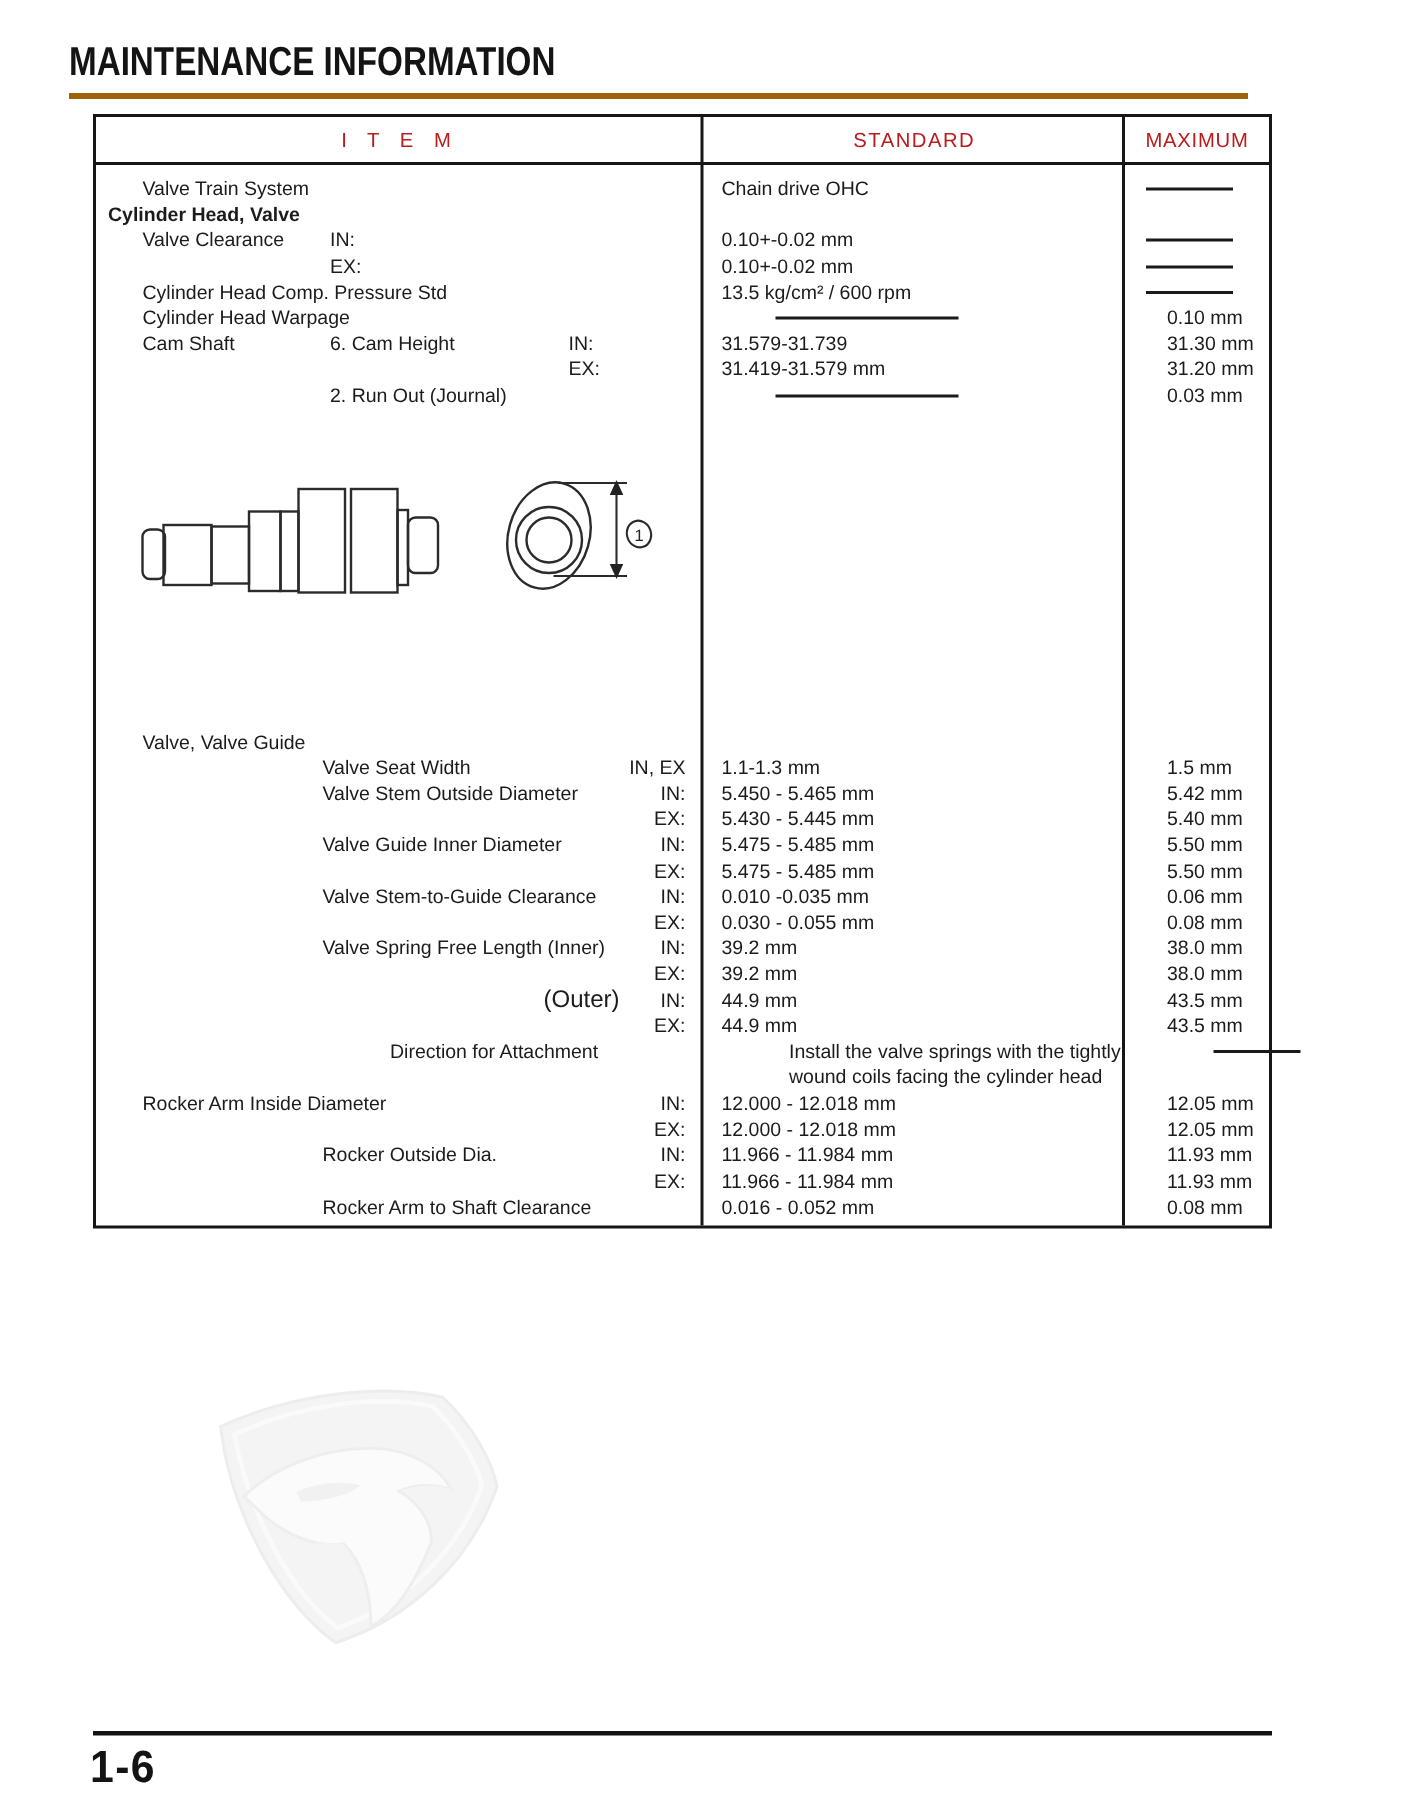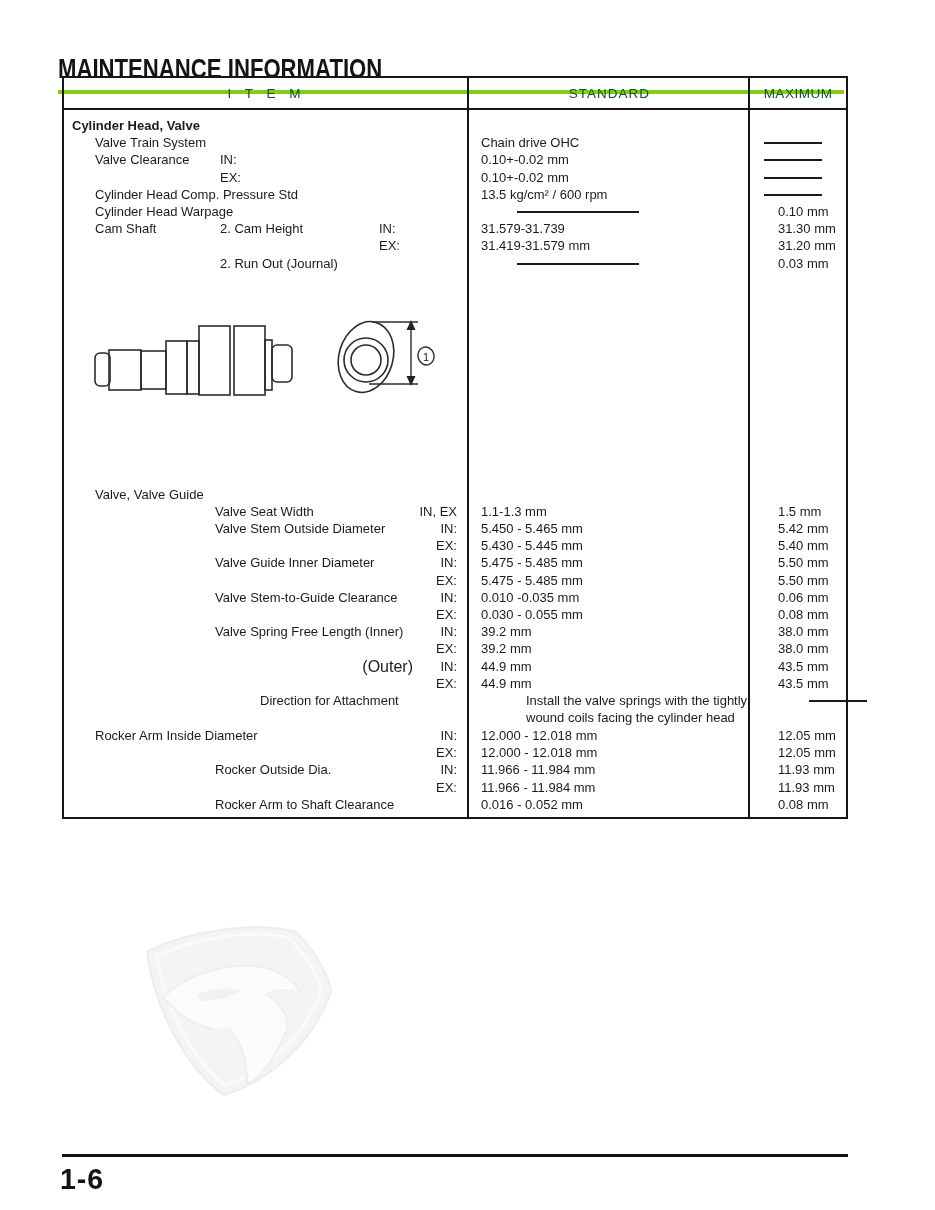--- a/index.html
+++ b/index.html
@@ -1,32 +1,32 @@
 <!DOCTYPE html>
 <html><head>
 <meta charset="utf-8">
 <style>
   html,body{margin:0;padding:0;background:#ffffff;}
   .page{
     position:relative;width:935px;height:1210px;background:#fff;
     font-family:"Liberation Sans",sans-serif;color:#1b1b1b;overflow:hidden;
   }
   
-  .title-wrap{position:absolute;left:58px;top:26px;width:786px;
-    border-bottom:4px solid #84cc16;padding-bottom:5px;margin-top:28px;}
+  .title-wrap{position:absolute;left:46px;top:26px;width:786px;
+    border-bottom:4px solid #a16207;padding-bottom:5px;}
   .doc-title{font-size:27px;font-weight:700;letter-spacing:0px;white-space:nowrap;
     display:inline-block;transform:scaleX(.82);transform-origin:0 50%;color:#141414;}
   
   .spec-table{position:absolute;left:62px;top:76px;width:786px;
     border:2px solid #161616;box-sizing:border-box;background:transparent;}
   .vline{position:absolute;top:0;bottom:0;width:2px;background:#161616;z-index:3;}
   .vline.v1{left:403px;}
   .vline.v2{left:684px;}
   .thead{display:flex;height:30px;align-items:center;border-bottom:2px solid #161616;
-    font-size:13.5px;color:#14532d;}
+    font-size:13.5px;color:#b91c1c;}
   .th-item{width:405px;text-align:center;letter-spacing:5px;}
   .th-std{width:281px;text-align:center;letter-spacing:1px;}
   .th-max{flex:1;text-align:center;letter-spacing:.5px;}
   .tbody{padding-top:7px;font-size:13px;padding-bottom:4px;}
   .trow{display:flex;height:17.2px;line-height:17.2px;position:relative;}
   .trow.tall{height:35px;margin-left:45px;}
   .item-cell{width:405px;position:relative;}
   .c1{position:absolute;white-space:nowrap;}
   .c1.ind0{left:8px;}
   .c1.ind1{left:31px;}
@@ -68,36 +68,36 @@
     <div class="thead">
       <div class="th-item">I T E M</div>
       <div class="th-std">STANDARD</div>
       <div class="th-max">MAXIMUM</div>
     </div>
 
     <div class="tbody">
       <div id="rows-top">
           <div class="trow">
             <div class="item-cell">
+              <span class="c1 ind1">Valve Train System</span>
+            </div>
+            <div class="std-cell"><span class="stdv">Chain drive OHC</span></div>
+            <div class="max-cell">
+              <span class="dash"></span>
+            </div>
+          </div>
+          <div class="trow">
+            <div class="item-cell">
               <span class="c1 ind0 b">Cylinder Head, Valve</span>
             </div>
             <div class="std-cell"></div>
             <div class="max-cell"></div>
           </div>
           <div class="trow">
             <div class="item-cell">
-              <span class="c1 ind1">Valve Train System</span>
-            </div>
-            <div class="std-cell"><span class="stdv">Chain drive OHC</span></div>
-            <div class="max-cell">
-              <span class="dash"></span>
-            </div>
-          </div>
-          <div class="trow">
-            <div class="item-cell">
               <span class="c1 ind1">Valve Clearance</span>
               <span class="c2">IN:</span>
             </div>
             <div class="std-cell"><span class="stdv">0.10+-0.02 mm</span></div>
             <div class="max-cell">
               <span class="dash"></span>
             </div>
           </div>
           <div class="trow">
             <div class="item-cell">
@@ -122,21 +122,21 @@
               <span class="c1 ind1">Cylinder Head Warpage</span>
             </div>
             <div class="std-cell">
               <span class="dash"></span>
             </div>
             <div class="max-cell"><span class="maxv">0.10 mm</span></div>
           </div>
           <div class="trow">
             <div class="item-cell">
               <span class="c1 ind1">Cam Shaft</span>
-              <span class="c2">2. Cam Height</span>
+              <span class="c2">6. Cam Height</span>
               <span class="c3">IN:</span>
             </div>
             <div class="std-cell"><span class="stdv">31.579-31.739</span></div>
             <div class="max-cell"><span class="maxv">31.30 mm</span></div>
           </div>
           <div class="trow">
             <div class="item-cell">
               <span class="c3">EX:</span>
             </div>
             <div class="std-cell"><span class="stdv">31.419-31.579 mm</span></div>

